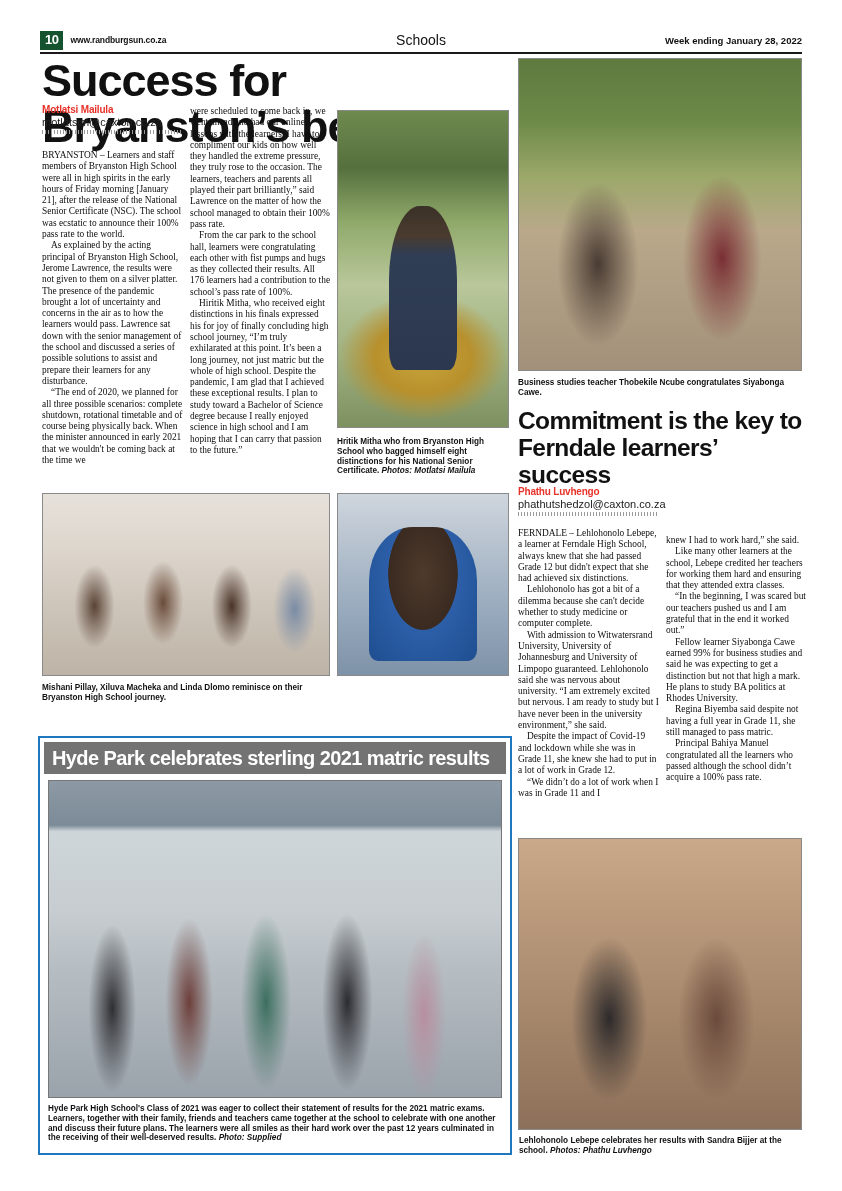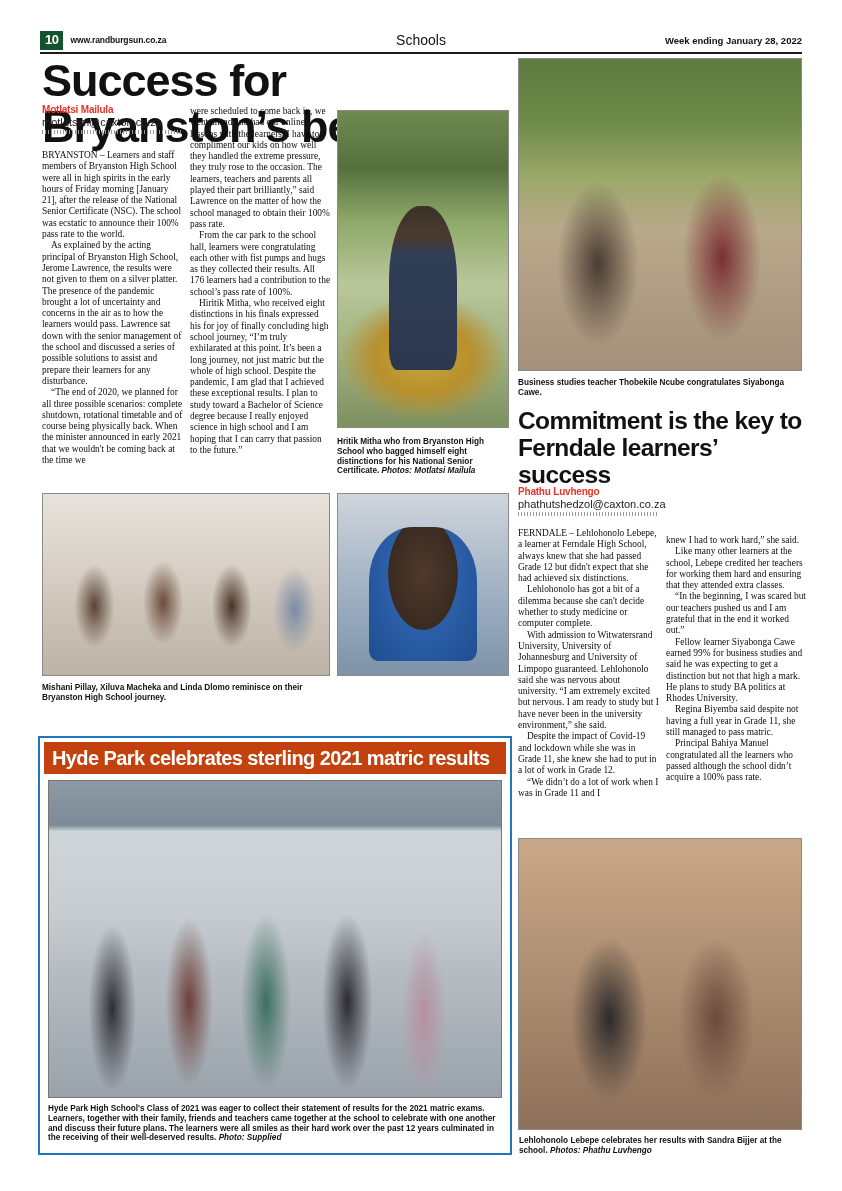--- a/index.html
+++ b/index.html
@@ -141,21 +141,21 @@
     position: absolute;
     left: 38px; top: 736px;
     width: 474px; height: 419px;
     border: 2.5px solid #1f77bd;
     background: #fff;
   }
   #hydepark-banner {
     position: absolute;
     left: 44px; top: 742px;
     width: 462px; height: 32px;
-    background: #c2410c;
+    background: #737373;
     display: flex; align-items: center;
   }
   #hydepark-banner span {
     font-family: "Liberation Sans", sans-serif;
     font-weight: bold;
     font-size: 20px;
     color: #fff;
     padding-left: 8px;
     letter-spacing: -0.6px;
   }

